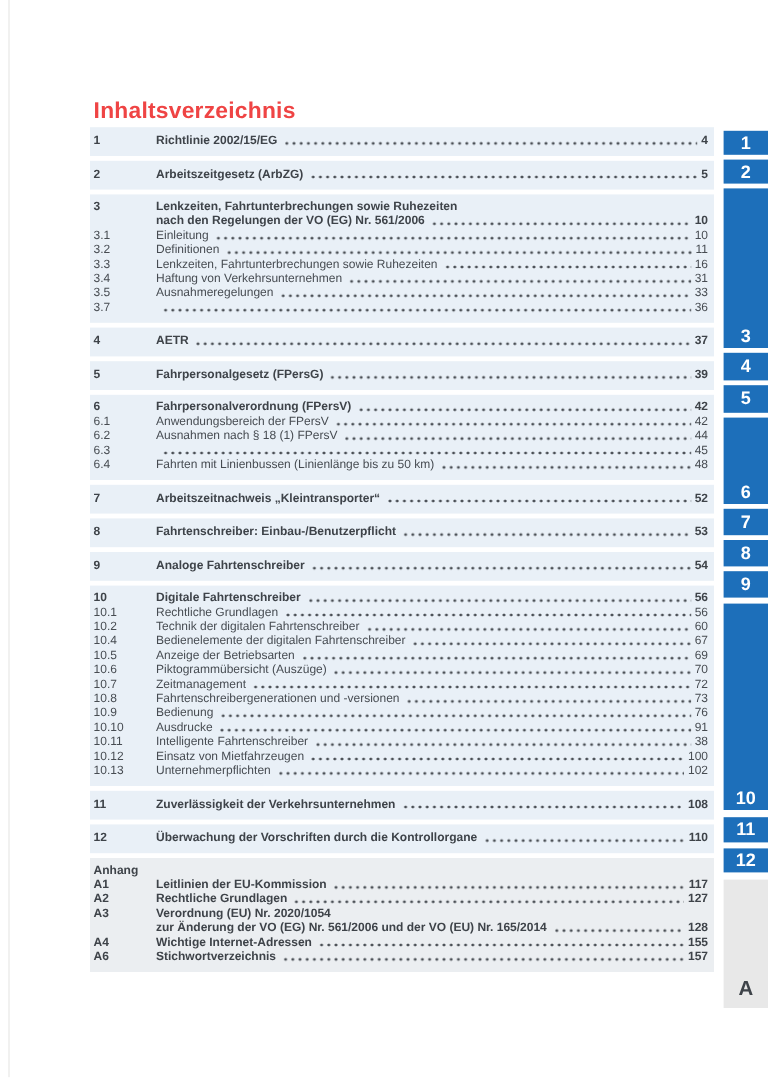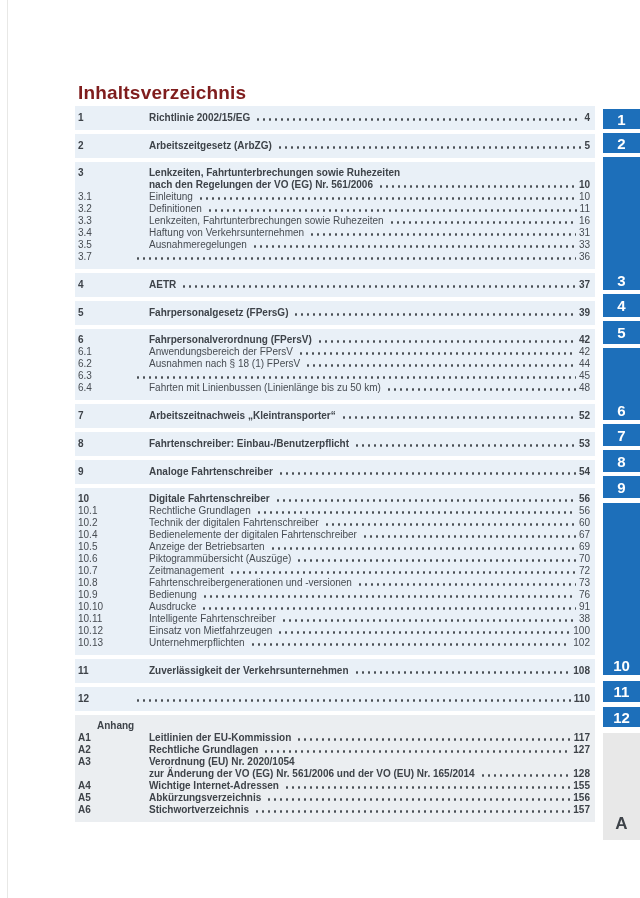--- a/index.html
+++ b/index.html
@@ -1,27 +1,27 @@
 <!DOCTYPE html>
 <html><head>
 <meta charset="utf-8">
 <style>
   html,body{margin:0;padding:0;background:#ffffff;}
   .page{position:relative;width:640px;height:898px;background:#ffffff;overflow:hidden;
         font-family:"Liberation Sans","DejaVu Sans",sans-serif;}
   .scan-edge{position:absolute;left:7px;top:0;width:1px;height:898px;background:#e8e8e6;}
-  .title{position:absolute;left:78px;top:82px;font-size:19px;font-weight:bold;color:#7f1d1d;letter-spacing:.2px;}
+  .title{position:absolute;left:78px;top:82px;font-size:19px;font-weight:bold;color:#ef4444;letter-spacing:.2px;}
   .toc{position:absolute;left:75px;top:106px;width:520px;}
   .group{background:#e9f0f7;padding:6px 5px 6px 3px;margin-bottom:4px;}
   .group.multi{padding-top:5px;}
   .group.anhang{background:#ebeef1;}
   .row{display:flex;align-items:baseline;font-size:10px;line-height:12px;color:#474c52;}
   .row.b{font-weight:bold;color:#3e4349;}
   .num{flex:none;width:52px;}
-  .txt{flex:none;white-space:nowrap;margin-left:19px;}
+  .txt{flex:none;white-space:nowrap;}
   .dots{flex:1;align-self:stretch;margin:0 3px 0 5px;
         background-image:radial-gradient(circle,#4a4f55 1px,rgba(0,0,0,0) 1.4px);
         background-size:6px 5px;background-repeat:repeat-x;
         background-position:0 calc(100% - 2px);}
   .pg{flex:none;text-align:right;}
   .tabs{position:absolute;left:603px;top:0;width:37px;height:898px;}
   .tab{position:absolute;left:0;width:37px;background:#1d6fba;color:#ffffff;
        font-weight:bold;font-size:15px;display:flex;justify-content:center;align-items:center;}
   .tab.tall{align-items:flex-end;padding-bottom:1px;box-sizing:border-box;}
   .tab.light{background:#e8e8e8;color:#3e4349;align-items:flex-end;padding-bottom:6px;
@@ -271,20 +271,21 @@
         <span class="num">11</span>
         <span class="txt">Zuverlässigkeit der Verkehrsunternehmen</span>
         <span class="dots"></span>
         <span class="pg">108</span>
       </div>
     </div>
 
     <div class="group">
       <div class="row b">
         <span class="num">12</span>
+        <span class="txt">Überwachung der Vorschriften durch die Kontrollorgane</span>
         <span class="dots"></span>
         <span class="pg">110</span>
       </div>
     </div>
 
     <div class="group multi anhang">
       <div class="row b">
         <span class="txt">Anhang</span>
       </div>
       <div class="row b">
@@ -307,26 +308,20 @@
         <span class="num"></span>
         <span class="txt">zur Änderung der VO (EG) Nr. 561/2006 und der VO (EU) Nr. 165/2014</span>
         <span class="dots"></span>
         <span class="pg">128</span>
       </div>
       <div class="row b">
         <span class="num">A4</span>
         <span class="txt">Wichtige Internet-Adressen</span>
         <span class="dots"></span>
         <span class="pg">155</span>
-      </div>
-      <div class="row b">
-        <span class="num">A5</span>
-        <span class="txt">Abkürzungsverzeichnis</span>
-        <span class="dots"></span>
-        <span class="pg">156</span>
       </div>
       <div class="row b">
         <span class="num">A6</span>
         <span class="txt">Stichwortverzeichnis</span>
         <span class="dots"></span>
         <span class="pg">157</span>
       </div>
     </div>
 
   </div>

